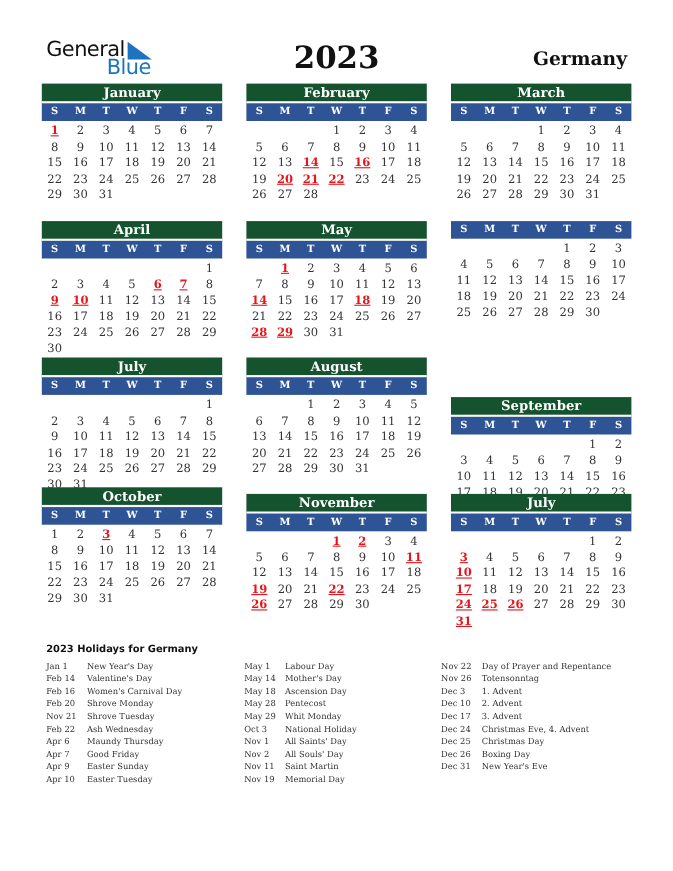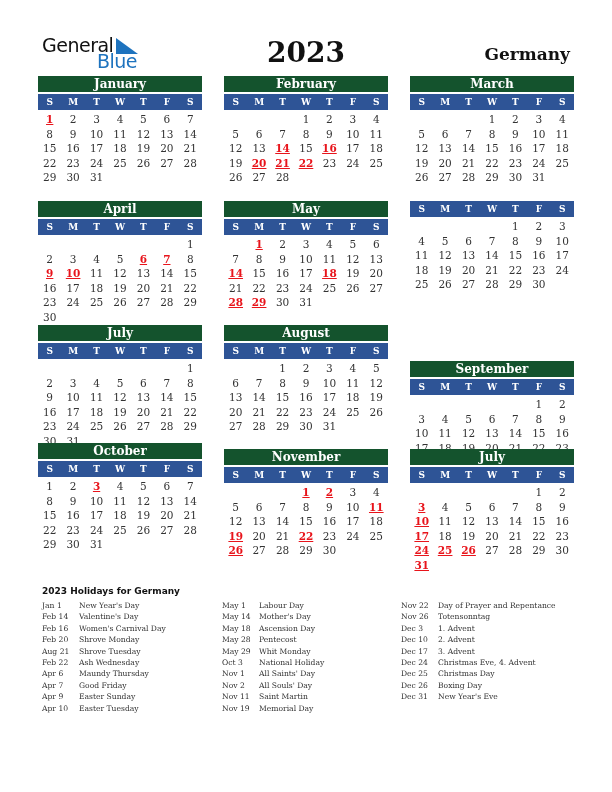--- a/index.html
+++ b/index.html
@@ -620,21 +620,21 @@
       </div>
       <div class="hrow">
         <span class="d">Feb 16</span>
         <span class="n">Women's Carnival Day</span>
       </div>
       <div class="hrow">
         <span class="d">Feb 20</span>
         <span class="n">Shrove Monday</span>
       </div>
       <div class="hrow">
-        <span class="d">Aug 21</span>
+        <span class="d">Nov 21</span>
         <span class="n">Shrove Tuesday</span>
       </div>
       <div class="hrow">
         <span class="d">Feb 22</span>
         <span class="n">Ash Wednesday</span>
       </div>
       <div class="hrow">
         <span class="d">Apr 6</span>
         <span class="n">Maundy Thursday</span>
       </div>

